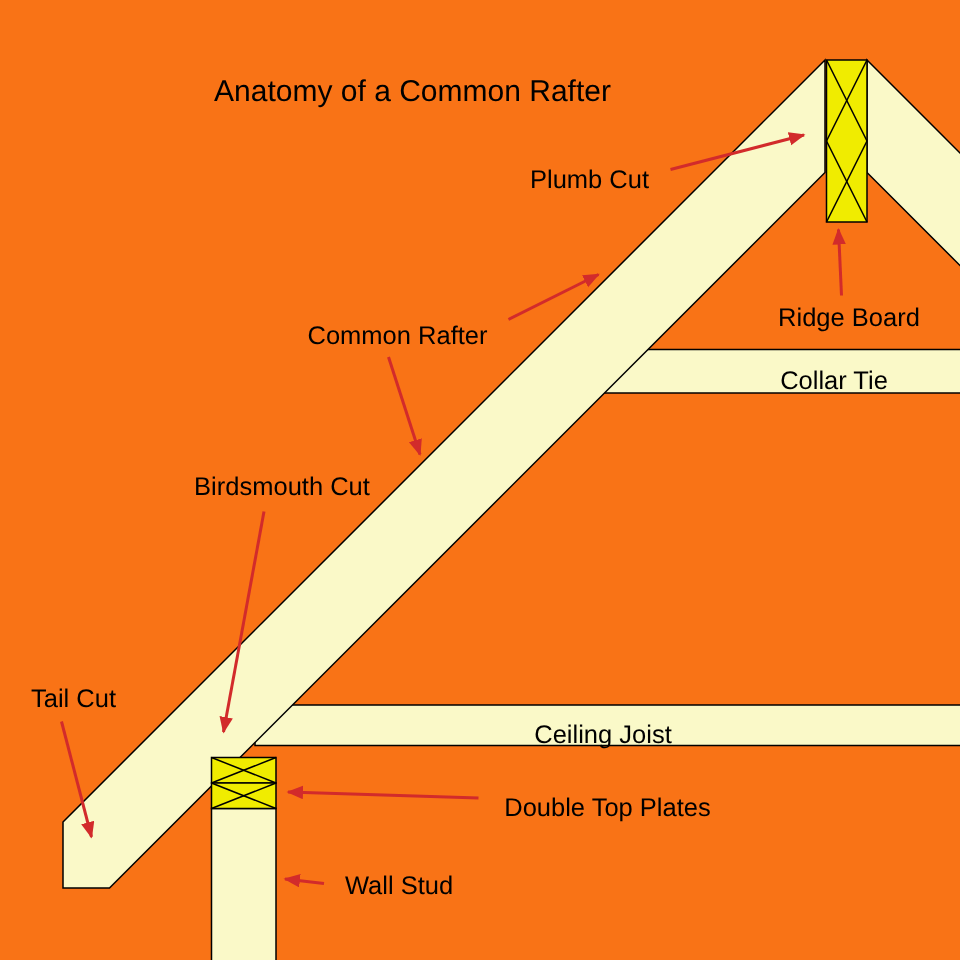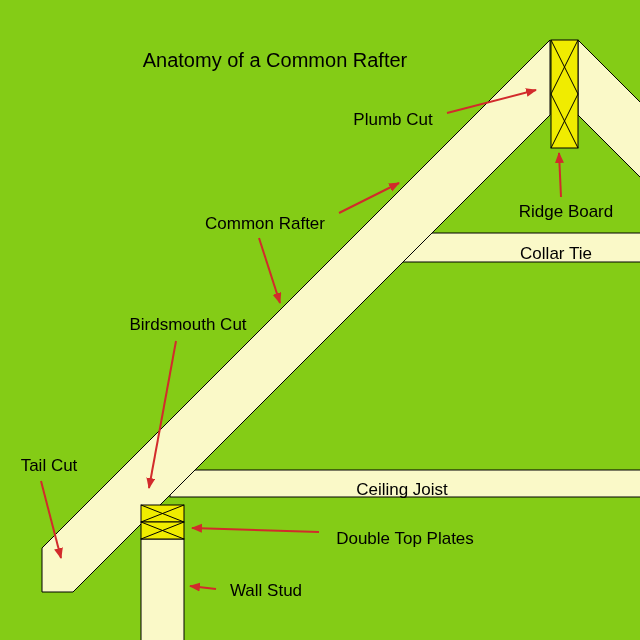--- a/index.html
+++ b/index.html
@@ -1,20 +1,20 @@
 <!DOCTYPE html>
 <html><head>
 <meta charset="utf-8">
 <style>
   html, body { margin: 0; padding: 0; background: #ffffff; }
   .stage {
     position: relative;
     width: 640px;
     height: 640px;
-    background: #84cc16;
+    background: #f97316;
     overflow: hidden;
   }
   svg text {
     font-family: "Liberation Sans", "DejaVu Sans", sans-serif;
     fill: #000000;
   }
   .title-text { font-size: 20px; }
   .lbl { font-size: 17px; }
   .beam { stroke-width: 1; }
   .xline { stroke-width: 1; }

